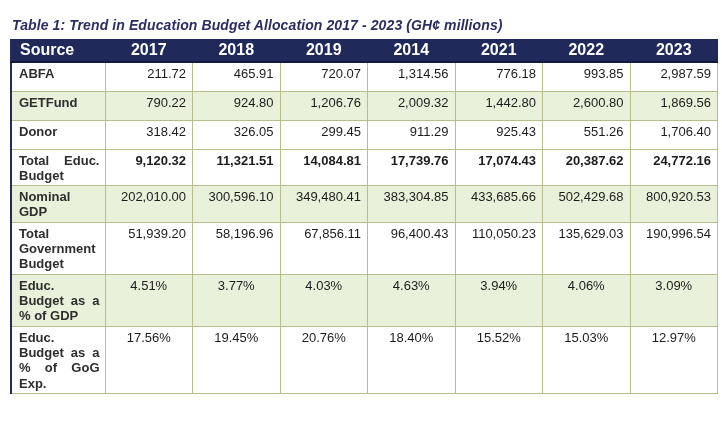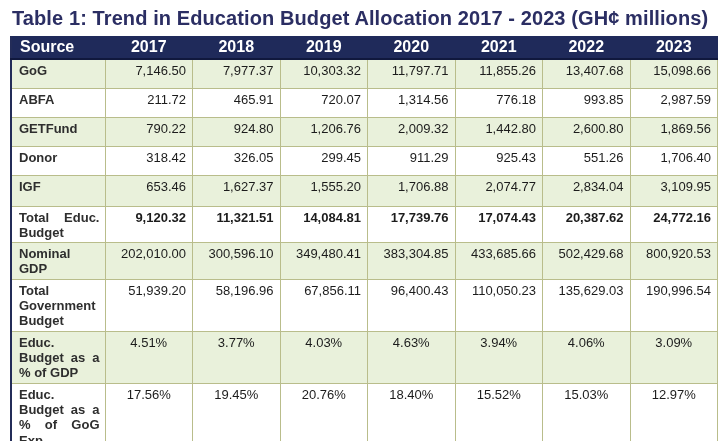--- a/index.html
+++ b/index.html
@@ -7,22 +7,22 @@
     --row-white:#FFFFFF; --grid-border:#B9BD8B; --title-text:#2B2E63;
     --label-text:#2E2E2E; --value-text:#1C1C1C; --outer-left:#232C58;
   }
   *{box-sizing:border-box;}
   html,body{margin:0;padding:0;}
   body{
     width:722px;height:441px;background:#fff;overflow:hidden;
     font-family:"Liberation Sans",sans-serif;
   }
   .page-title{
-    margin:7px 0 6px 12px;font-size:20px;font-weight:bold;
-    color:var(--title-text);letter-spacing:0.1px;
+    margin:17px 0 6px 12px;font-size:14px;font-weight:bold;
+    color:var(--title-text);letter-spacing:0.1px;font-style:italic;
   }
   table.budget-table{
     border-collapse:collapse;table-layout:fixed;width:707px;margin-left:10px;
     border:1px solid var(--grid-border);border-left:2px solid var(--outer-left);
   }
   col.c-label{width:94px;}
   col.c-year{width:87.5px;}
   thead th{
     background:var(--header-bg);color:var(--header-text);
     font-size:16px;font-weight:bold;height:20px;padding:1px 6px 2px;
@@ -65,37 +65,27 @@
       <col class="c-year">
       <col class="c-year">
       <col class="c-year">
   </colgroup>
   <thead>
     <tr>
         <th class="src">Source</th>
         <th>2017</th>
         <th>2018</th>
         <th>2019</th>
-        <th>2020</th>
+        <th>2014</th>
         <th>2021</th>
         <th>2022</th>
         <th>2023</th>
       </tr>
   </thead>
   <tbody>
-      <tr class="green">
-        <td class="label">GoG</td>
-        <td class="num">7,146.50</td>
-        <td class="num">7,977.37</td>
-        <td class="num">10,303.32</td>
-        <td class="num">11,797.71</td>
-        <td class="num">11,855.26</td>
-        <td class="num">13,407.68</td>
-        <td class="num">15,098.66</td>
-      </tr>
       <tr>
         <td class="label">ABFA</td>
         <td class="num">211.72</td>
         <td class="num">465.91</td>
         <td class="num">720.07</td>
         <td class="num">1,314.56</td>
         <td class="num">776.18</td>
         <td class="num">993.85</td>
         <td class="num">2,987.59</td>
       </tr>
@@ -111,30 +101,20 @@
       </tr>
       <tr>
         <td class="label">Donor</td>
         <td class="num">318.42</td>
         <td class="num">326.05</td>
         <td class="num">299.45</td>
         <td class="num">911.29</td>
         <td class="num">925.43</td>
         <td class="num">551.26</td>
         <td class="num">1,706.40</td>
-      </tr>
-      <tr class="green">
-        <td class="label">IGF</td>
-        <td class="num">653.46</td>
-        <td class="num">1,627.37</td>
-        <td class="num">1,555.20</td>
-        <td class="num">1,706.88</td>
-        <td class="num">2,074.77</td>
-        <td class="num">2,834.04</td>
-        <td class="num">3,109.95</td>
       </tr>
       <tr class="bold">
         <td class="label">Total Educ. Budget</td>
         <td class="num">9,120.32</td>
         <td class="num">11,321.51</td>
         <td class="num">14,084.81</td>
         <td class="num">17,739.76</td>
         <td class="num">17,074.43</td>
         <td class="num">20,387.62</td>
         <td class="num">24,772.16</td>

